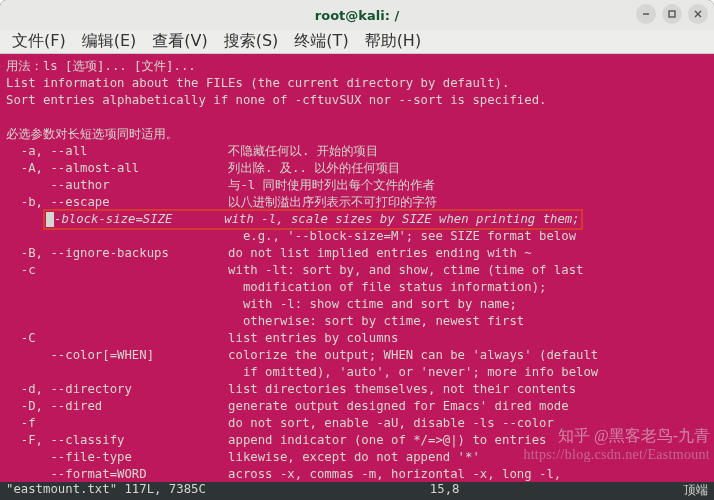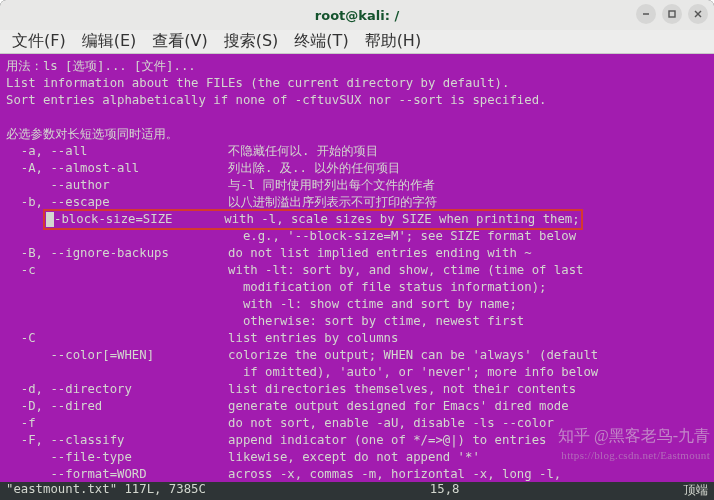--- a/index.html
+++ b/index.html
@@ -5,27 +5,27 @@
   * { margin: 0; padding: 0; box-sizing: border-box; }
   html, body { width: 714px; height: 500px; overflow: hidden; font-family: "DejaVu Sans", sans-serif; }
   .window { width: 714px; height: 500px; background: #2e3436; display: flex; flex-direction: column; border-radius: 6px 6px 0 0; overflow: hidden;}
   .titlebar { height: 30px; background: #e8e8e7; display: flex; align-items: center; justify-content: center; position: relative; }
   .titlebar .title { font-size: 13px; font-weight: 600; color: #14532d; }
   .win-controls { position: absolute; right: 6px; top: 4px; display: flex; gap: 6px; }
   .win-btn { width: 20px; height: 20px; border-radius: 50%; background: #d6d6d5; display:flex; align-items:center; justify-content:center; }
   .win-btn svg { width: 10px; height: 10px; }
   .menubar { height: 24px; background: #ededec; display: flex; align-items: center; padding: 0 6px; gap: 4px; border-bottom: 1px solid #c9c9c8;}
   .menu-item { font-size: 16px; color: #333; padding: 2px 6px; }
-  .terminal { flex: 1; background: #a21caf; color: #d3d7cf; font-family: "DejaVu Sans Mono", "Liberation Mono", monospace; font-size: 12.3px; line-height: 17px; padding: 4px 16px 2px 6px; white-space: pre; position: relative; overflow: hidden;}
+  .terminal { flex: 1; background: #be185d; color: #d3d7cf; font-family: "DejaVu Sans Mono", "Liberation Mono", monospace; font-size: 12.3px; line-height: 17px; padding: 4px 16px 2px 6px; white-space: pre; position: relative; overflow: hidden;}
   .line { display: block; }
-  .hl { border: 2px solid #d43a2f; padding: 0 1px; margin: -2px 0; display: inline-block; position: relative;}
+  .hl { border: 2px solid #d43a2f; padding: 0 1px; margin: -2px 0; display: inline-block; position: relative; font-style: italic;}
   .cursorbox { background: #d3d7cf; color:#2e3436; display:inline-block; width:8px; height:15px; vertical-align: middle;}
   .statusbar { height: 18px; background: #2e3436; color: #d3d7cf; font-family: "DejaVu Sans Mono", monospace; font-size: 12.3px; display:flex; justify-content: space-between; padding: 0 6px 2px 6px; }
   .watermark { position: absolute; right: 4px; bottom: 18px; color: rgba(220,220,220,0.55); font-family: Liberation Serif, serif; font-size: 16px; pointer-events:none; text-align:right; line-height:18px;}
-  .wm2 { font-size: 11px; color: rgba(200,200,200,0.45); letter-spacing:0.3px;}
+  .wm2 { font-size: 14px; color: rgba(200,200,200,0.45); letter-spacing:0.3px;}
 </style>
 </head>
 <body>
 
 <div class="window">
   <div class="titlebar">
     <span class="title">root@kali: /</span>
     <div class="win-controls">
       <div class="win-btn">
           <svg viewBox="0 0 10 10">

